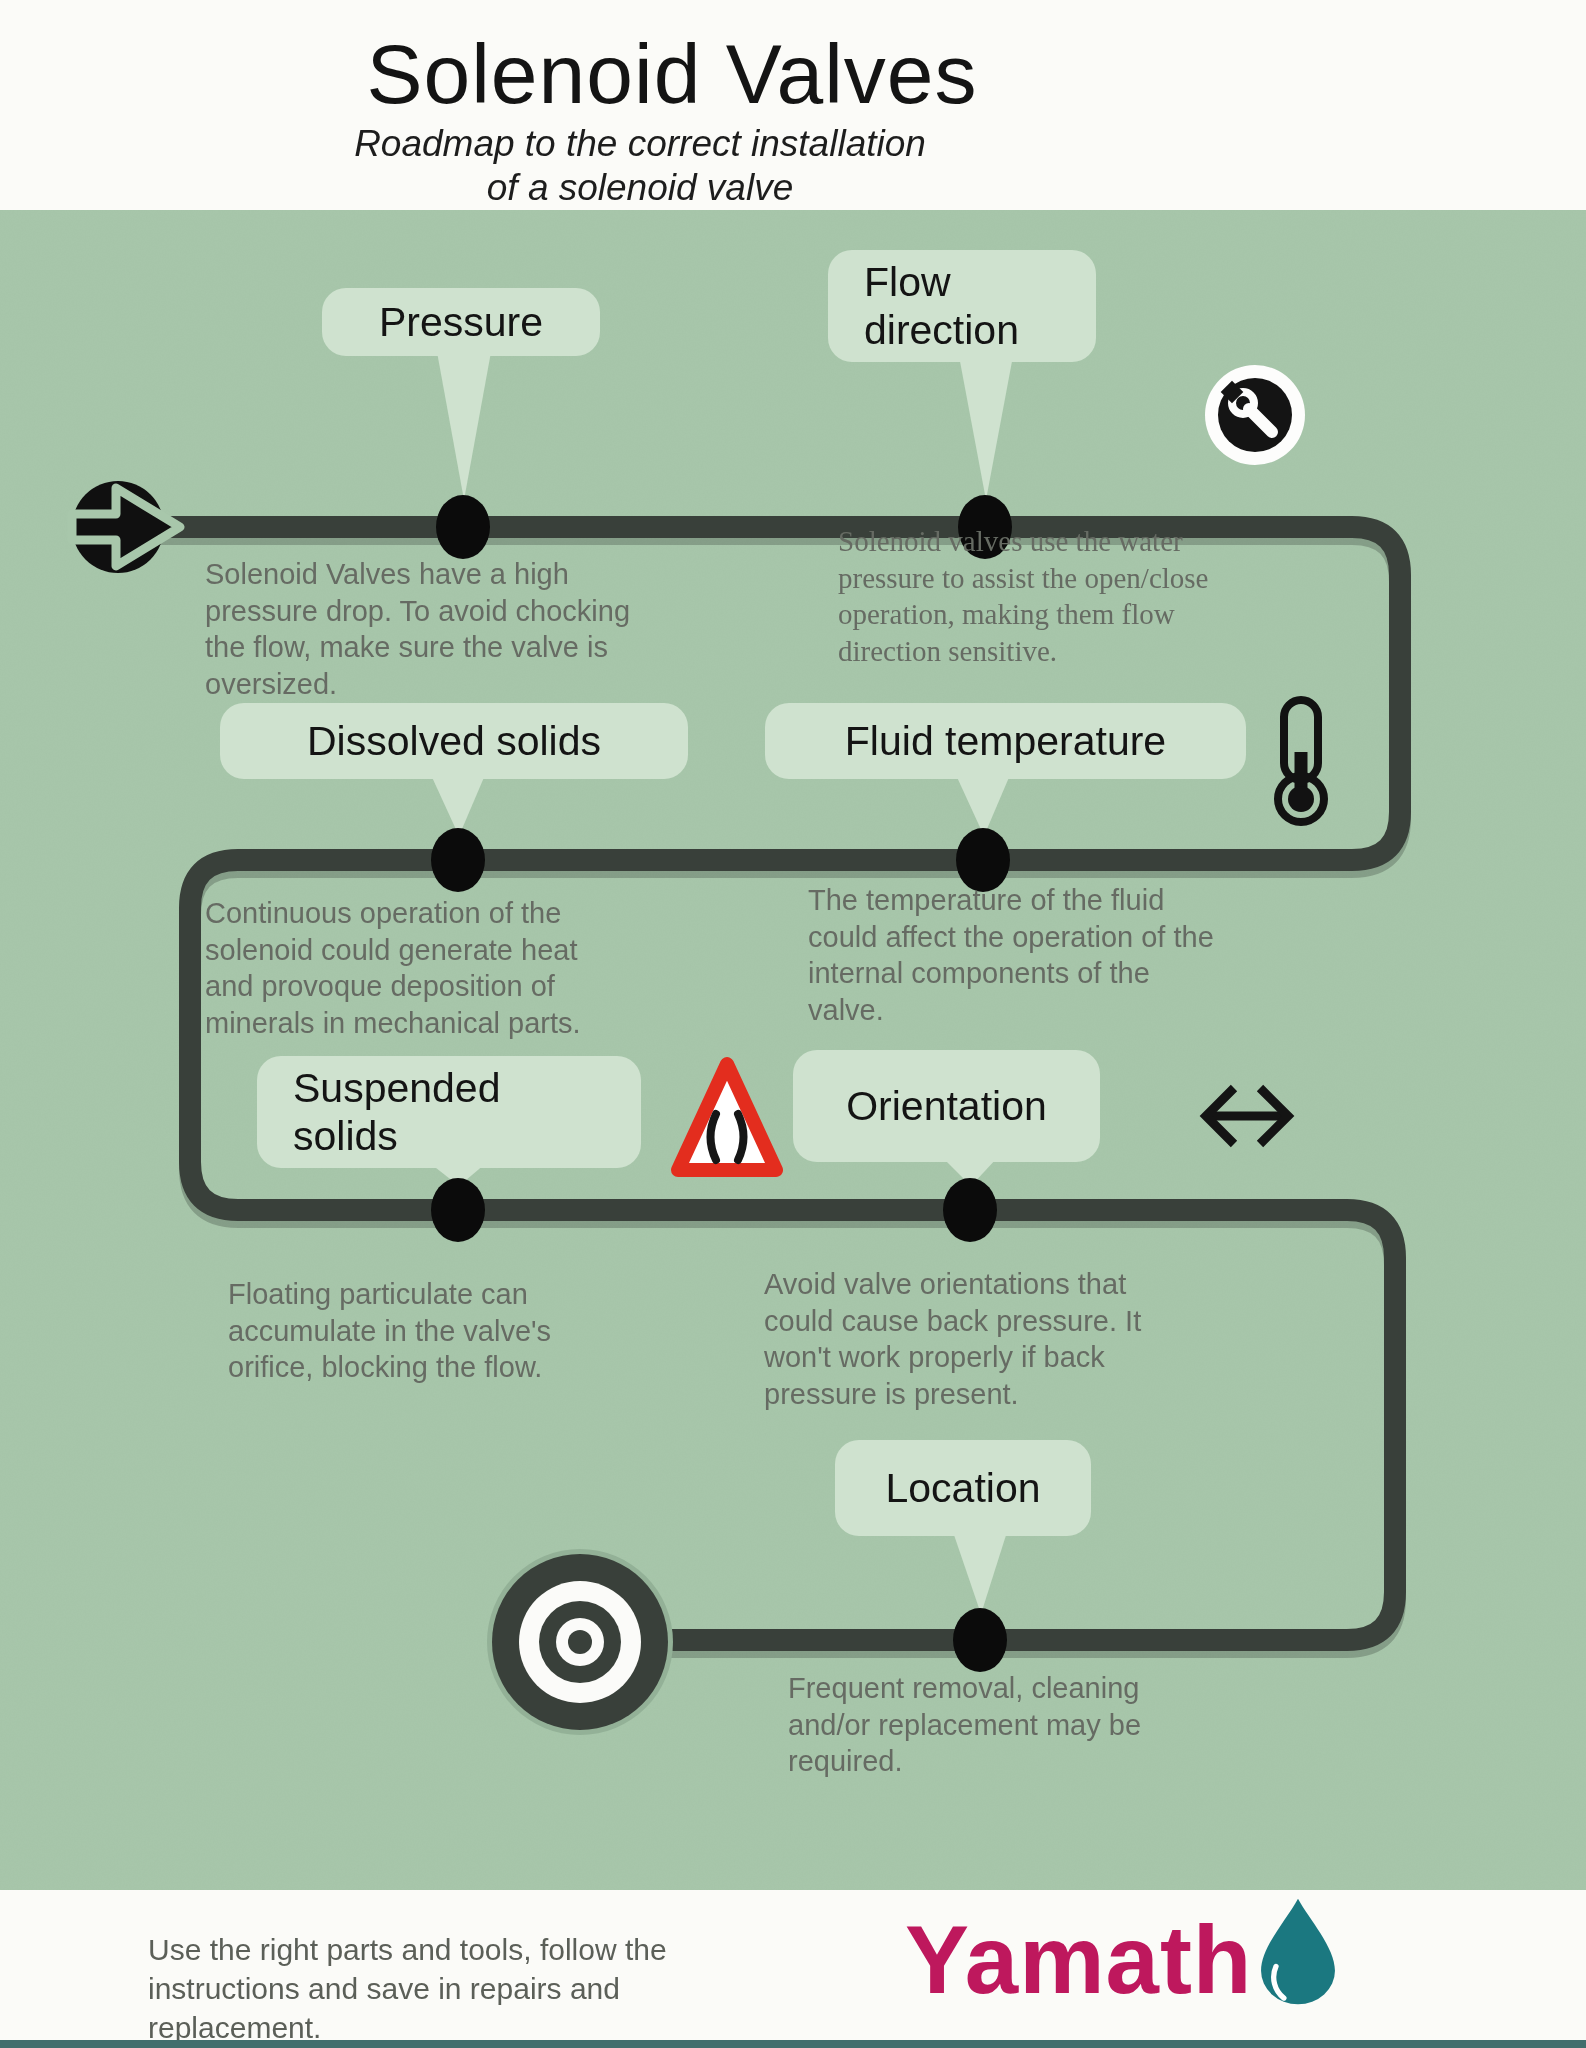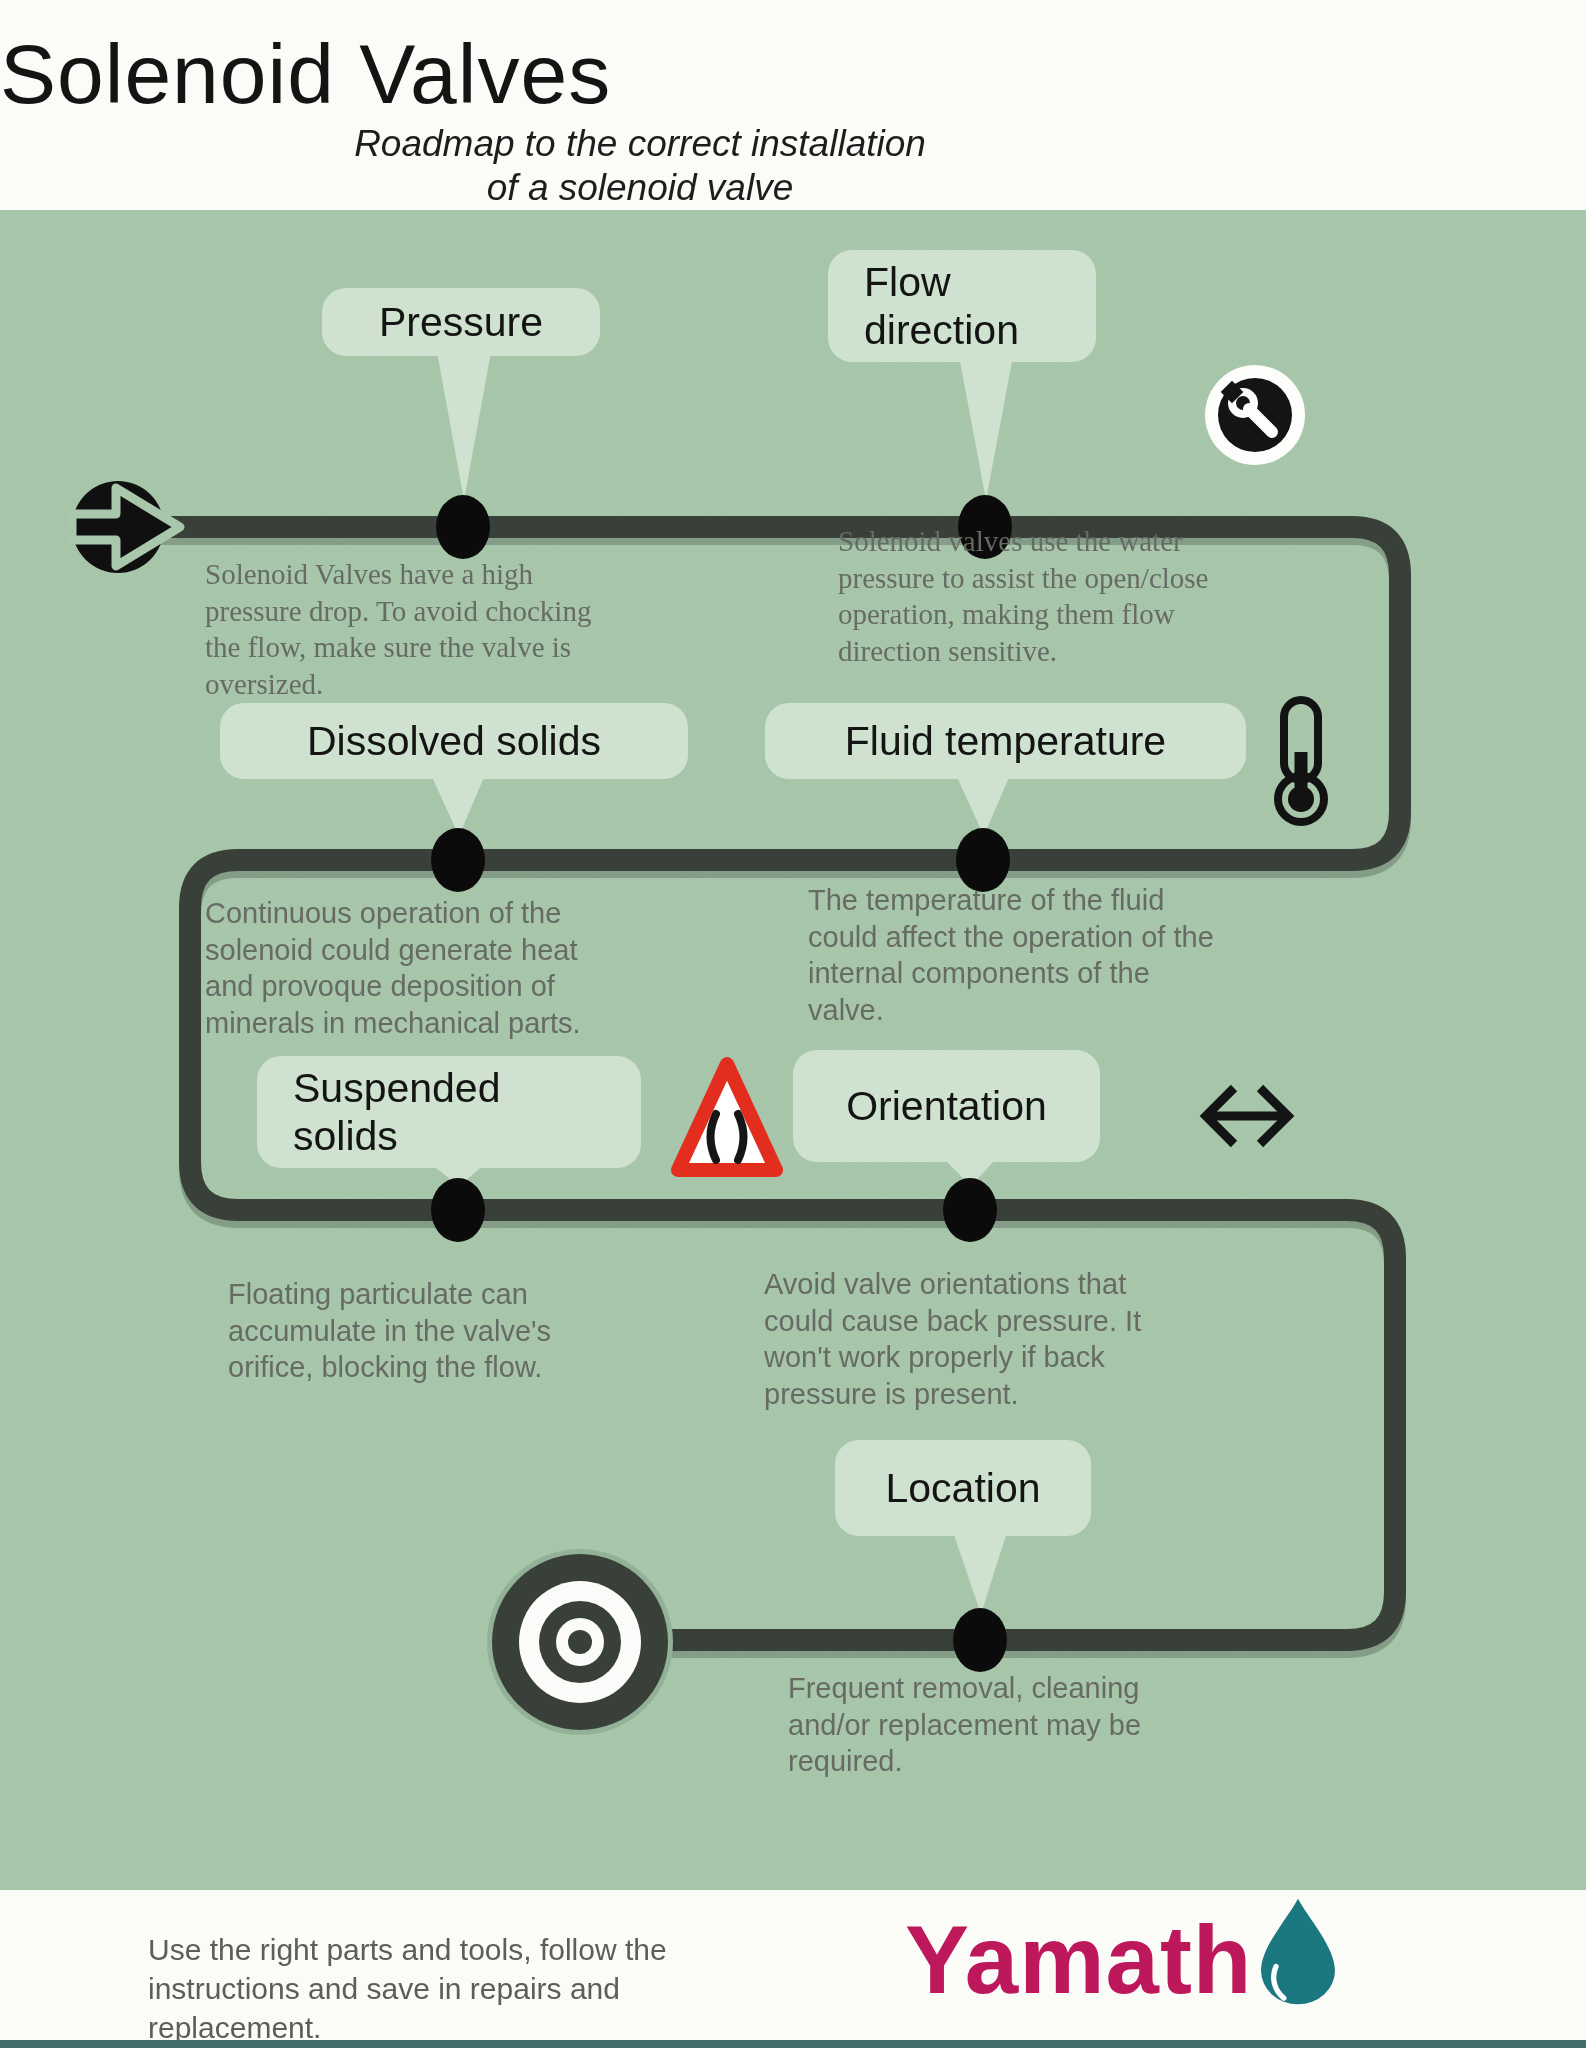--- a/index.html
+++ b/index.html
@@ -4,22 +4,22 @@
 <style>
   html,body{margin:0;padding:0;}
   body{
     width:1586px;height:2048px;position:relative;overflow:hidden;
     background:#fbfbf8;
     font-family:"Liberation Sans", sans-serif;
   }
   .abs{position:absolute;}
   
   #page-title{
-    top:26px;left:0;width:1280px;
-    font-size:84px;font-weight:400;color:#141414;letter-spacing:1px;
+    top:26px;left:0;width:1280px;text-align:center;
+    font-size:84px;font-weight:400;color:#141414;letter-spacing:1px;padding-left:32px;
   }
   #page-subtitle{
     top:122px;left:0;width:1280px;text-align:center;
     font-size:37px;color:#1d1d1d;line-height:1.2;white-space:pre-line;font-style:italic;
   }
   
   #green-bg{
     top:210px;left:0;width:1586px;height:1680px;
     background:#a8c7ab;
   }
@@ -35,21 +35,21 @@
   #bubble-flow{top:250px;left:828px;width:268px;height:112px;}
   #bubble-dissolved{top:703px;left:220px;width:468px;height:76px;}
   #bubble-fluid{top:703px;left:741px;width:481px;height:76px;margin-left:24px;}
   #bubble-suspended{top:1056px;left:257px;width:384px;height:112px;}
   #bubble-orientation{top:1050px;left:793px;width:307px;height:112px;}
   #bubble-location{top:1440px;left:835px;width:256px;height:96px;}
   
   .desc{
     color:#666b63;font-size:29px;line-height:1.26;white-space:pre-line;z-index:3;
   }
-  #desc-pressure{top:556px;left:205px;width:490px;font-family:Liberation Serif, serif;}
+  #desc-pressure{top:556px;left:205px;width:490px;}
   #desc-flow{top:523px;left:838px;width:490px;font-family:Liberation Serif, serif;}
   #desc-dissolved{top:895px;left:205px;width:490px;}
   #desc-fluid{top:882px;left:808px;width:490px;}
   #desc-suspended{top:1276px;left:228px;width:490px;}
   #desc-orientation{top:1266px;left:748px;width:490px;margin-left:16px;}
   #desc-location{top:1670px;left:788px;width:490px;}
   
   #footer-note{
     top:1930px;left:148px;width:560px;
     color:#5b5f58;font-size:30px;line-height:1.3;white-space:pre-line;

